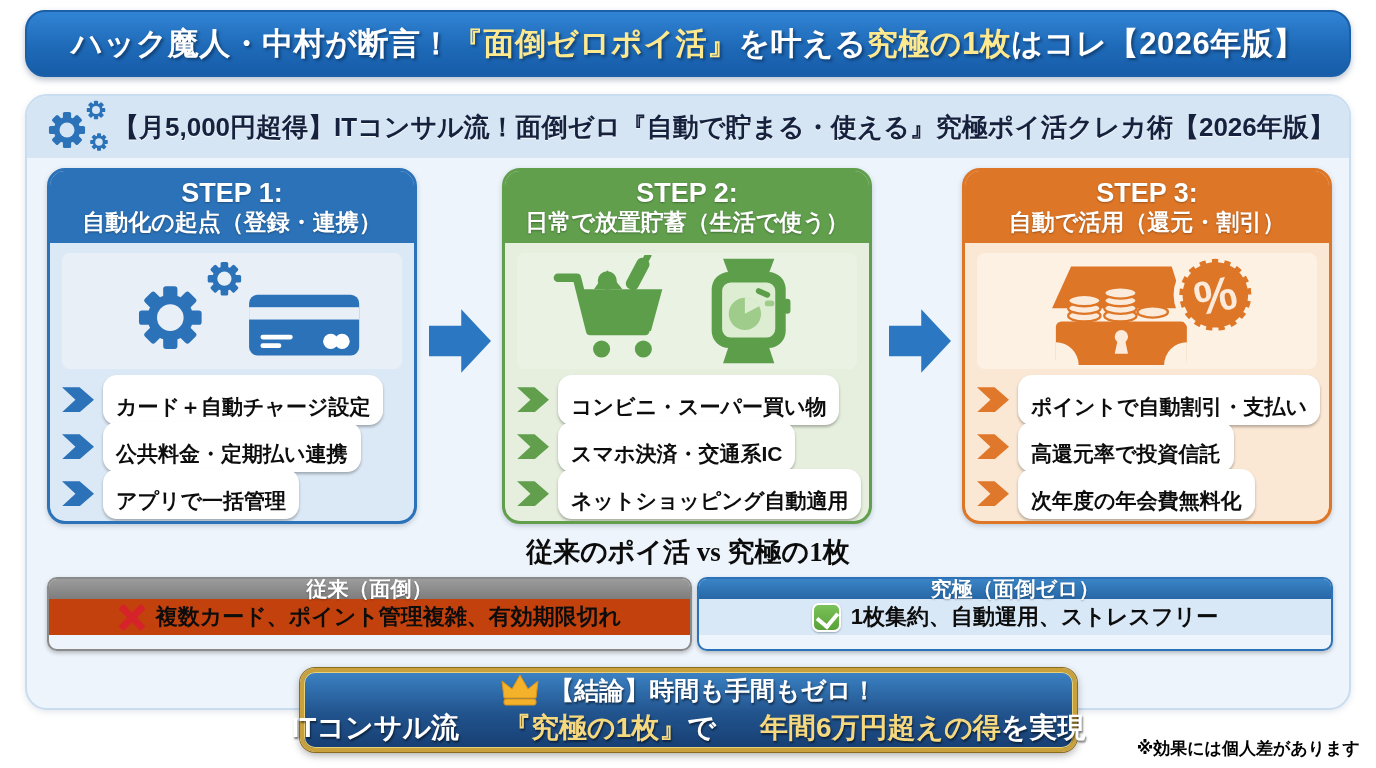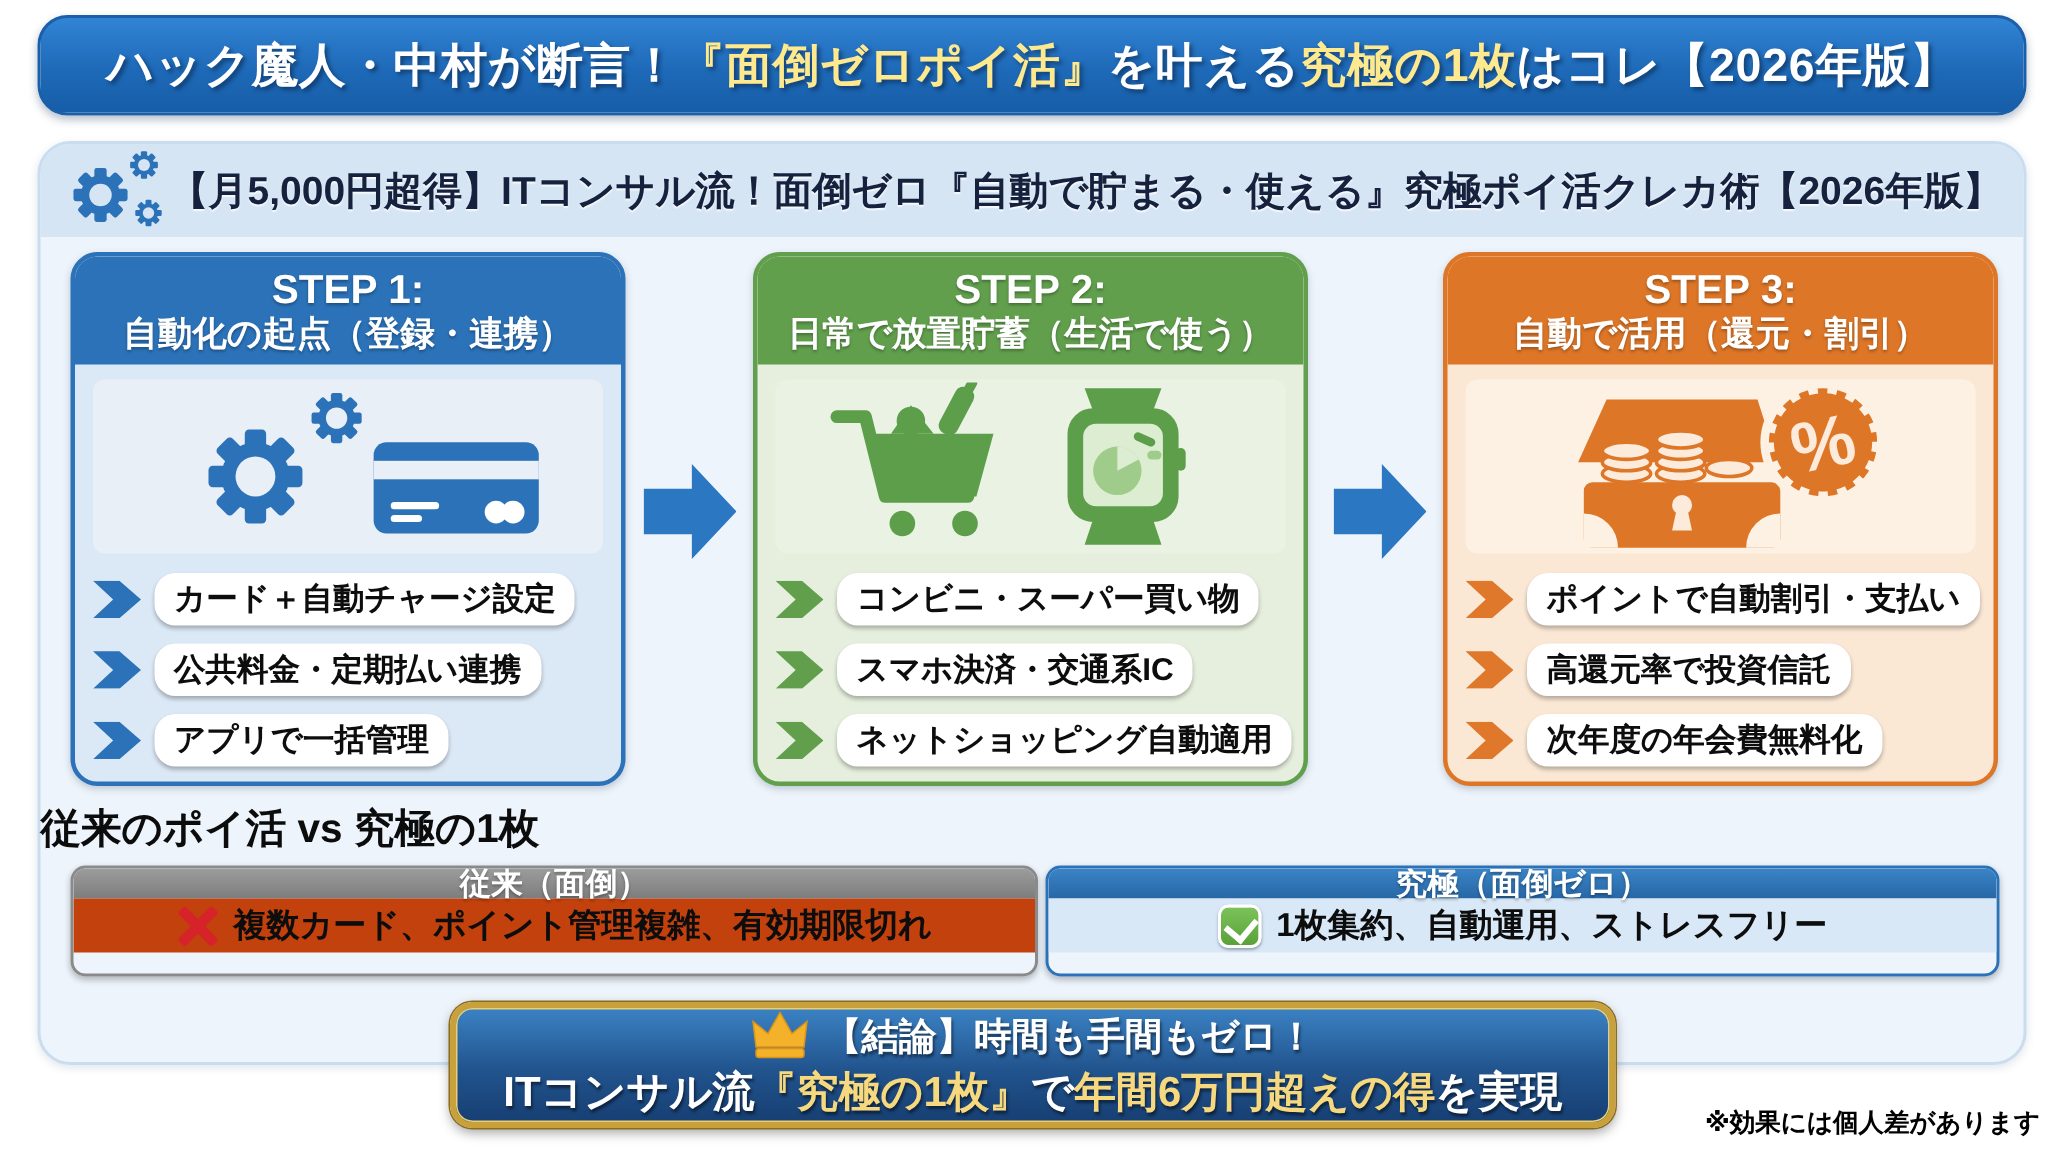--- a/index.html
+++ b/index.html
@@ -77,37 +77,37 @@
   .step-orange .icon-panel{ background:#fdf1e4; }
 
   .step-items{ list-style:none; margin:14px 10px 0 12px; }
   .item-row{ display:flex; align-items:center; gap:9px; margin-bottom:13px; height:34px; }
   .chev{ width:32px; height:25px; flex:0 0 32px;
     clip-path:polygon(0 0,55% 0,100% 50%,55% 100%,0 100%,42% 50%); }
   .chev-blue  { background:#2b72b8; }
   .chev-green { background:#619f4d; }
   .chev-orange{ background:#e0782c; }
   .pill{
-    background:#ffffff; border-radius:14px; padding:3px 13px 4px;
+    background:#ffffff; border-radius:14px; padding:18px 13px 4px;
     font-size:21px; color:#0d0d0d; white-space:nowrap;
     box-shadow:0 2px 3px rgba(0,0,0,.28);
   }
 
   
   .flow-arrow{
     position:absolute; top:212px; width:62px; height:66px; background:#2b77c2;
     clip-path:polygon(0 27%,52% 27%,52% 2%,100% 50%,52% 98%,52% 73%,0 73%);
   }
   .pos-arrow1{ left:402px; }
   .pos-arrow2{ left:862px; }
 
   
   .vs-title{
     position:absolute; left:0; top:438px; width:100%;
-    font-size:27px; color:#0c0c0c;
+    text-align:center; font-size:27px; color:#0c0c0c;font-family:Liberation Serif, serif;
   }
   .cmp-box{
     position:absolute; top:481px; height:74px; border-radius:10px;
     overflow:hidden; box-shadow:0 2px 4px rgba(0,0,0,.25);
   }
   .cmp-old{ left:20px; width:645px; border:2px solid #8a8a8a; }
   .cmp-new{ left:670px; width:636px; border:2px solid #2b72b8; }
   .cmp-head{ height:20px; display:flex; align-items:center; justify-content:center;
     color:#fff; font-size:21px; text-shadow:0 1px 2px rgba(0,0,0,.3); }
   .cmp-old .cmp-head{ background:linear-gradient(180deg,#9c9c9c,#7d7d7d); }
@@ -141,21 +141,21 @@
     background:linear-gradient(180deg,#3b82c4 0%,#21538d 55%,#173f73 100%);
     border:4px solid #c8a13d; border-radius:15px;
     box-shadow:0 0 0 1px #8a6c1f, inset 0 0 0 1px #e8cf7a, 0 3px 8px rgba(0,0,0,.35);
     display:flex; flex-direction:column; align-items:center; justify-content:center;
     gap:2px;
   }
   .conclusion .c-line1{ display:flex; align-items:center; gap:9px;
     font-size:25px; color:#fff; text-shadow:1px 2px 2px rgba(0,0,0,.5); }
   .conclusion .c-line2{ font-size:28px; white-space:nowrap;
     text-shadow:1px 2px 2px rgba(0,0,0,.5); }
-  .seg-gold{ color:#f6d97e; }
+  .seg-gold{ color:#f6d97e;margin-left:44px; }
 
   .disclaimer{
     right:16px; top:737px; font-size:17px; color:#000;
   }
 </style>
 </head>
 <body>
 
 <svg width="0" height="0" style="position:absolute">
   <defs>

